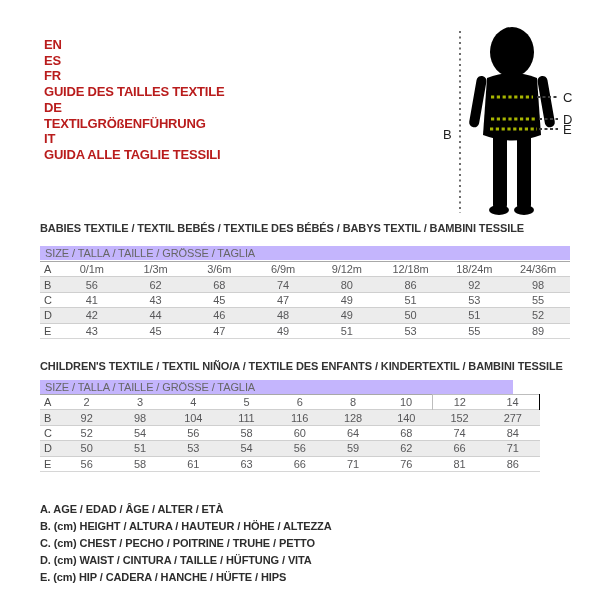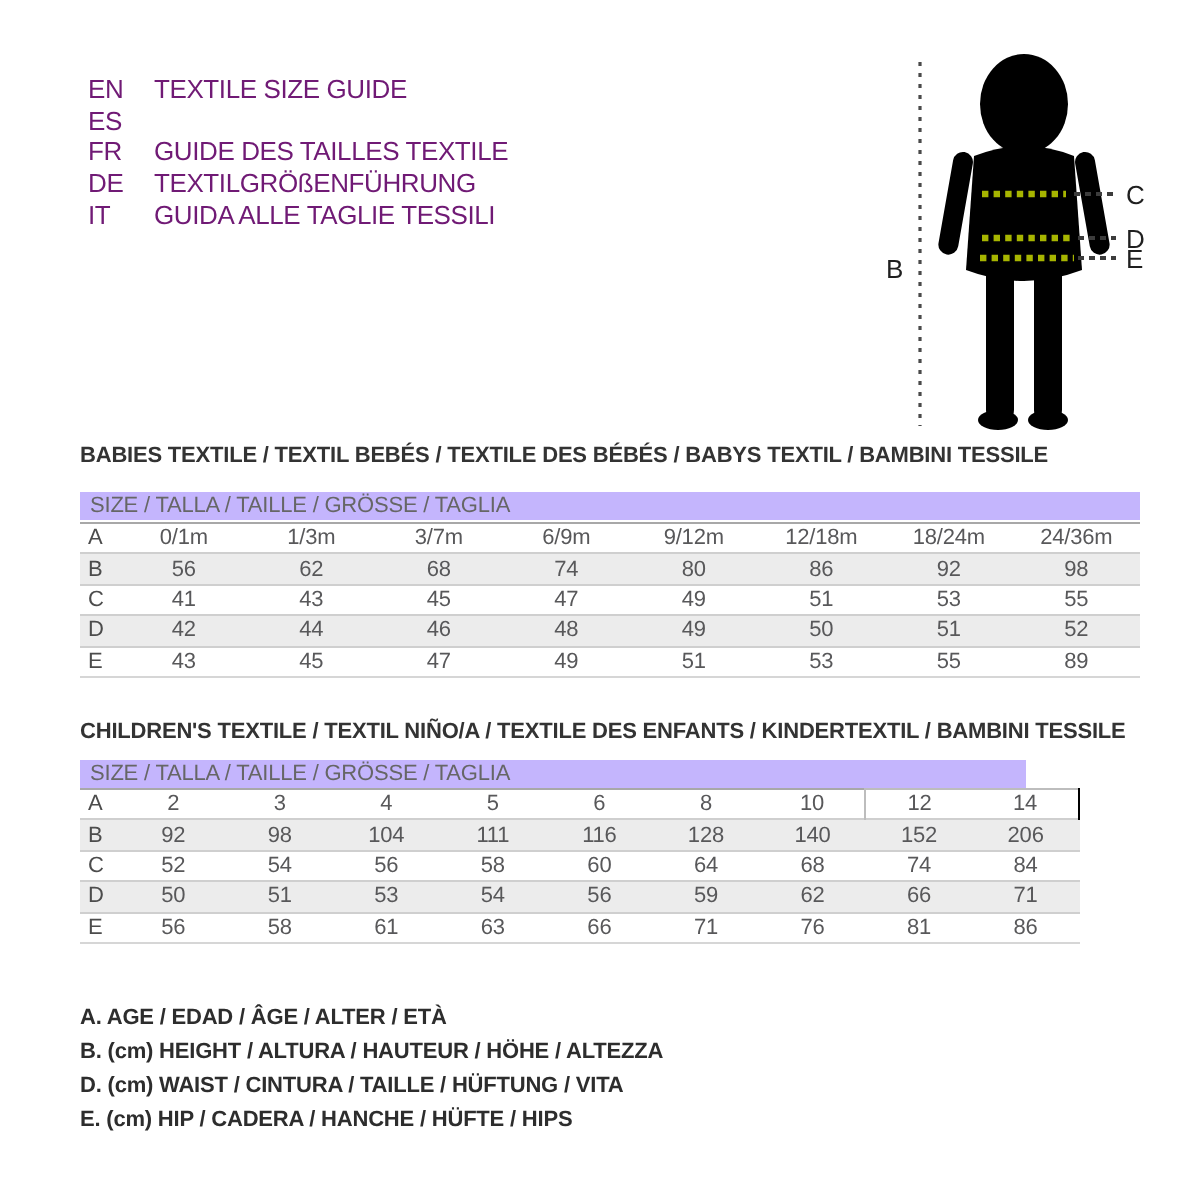--- a/index.html
+++ b/index.html
@@ -2,21 +2,21 @@
 <html><head>
 <meta charset="utf-8">
 <style>
   * { margin:0; padding:0; box-sizing:border-box; }
   html,body { background:#ffffff; }
   body { font-family:"Liberation Sans", sans-serif; }
   .canvas { position:relative; width:600px; height:600px; background:#ffffff; overflow:hidden; }
 
   
   .langs { position:absolute; left:44px; top:37px; }
-  .lang-row { display:flex; font-size:13px; font-weight:400; color:#701a75; line-height:15.7px; letter-spacing:-0.2px; }
+  .lang-row { display:flex; font-size:13px; font-weight:700; color:#b91c1c; line-height:15.7px; letter-spacing:-0.2px;flex-direction:column; }
   .lang-code { width:33px; }
 
   
   .figure-wrap { position:absolute; left:425px; top:12px; width:175px; height:215px; }
 
   
   .section { position:absolute; left:40px; }
   .sec-babies { top:220px; width:530px; }
   .sec-children { top:358px; width:530px; }
   .sec-title { position:absolute; top:2px; left:0; font-size:11px; font-weight:700; color:#333333; letter-spacing:-0.1px; white-space:nowrap; }
@@ -42,21 +42,20 @@
   .legend-line { font-size:11px; font-weight:700; color:#2d2d2d; line-height:17px; letter-spacing:-0.1px; white-space:nowrap; }
 </style>
 </head>
 <body>
 
 <div class="canvas">
 
   <div class="langs">
     <div class="lang-row">
       <span class="lang-code">EN</span>
-      <span>TEXTILE SIZE GUIDE</span>
     </div>
     <div class="lang-row">
       <span class="lang-code">ES</span>
     </div>
     <div class="lang-row">
       <span class="lang-code">FR</span>
       <span>GUIDE DES TAILLES TEXTILE</span>
     </div>
     <div class="lang-row">
       <span class="lang-code">DE</span>
@@ -102,21 +101,21 @@
 
   <div class="section sec-babies">
     <div class="sec-title">BABIES TEXTILE / TEXTIL BEBÉS / TEXTILE DES BÉBÉS / BABYS TEXTIL / BAMBINI TESSILE</div>
     <div class="size-bar">SIZE / TALLA / TAILLE / GRÖSSE / TAGLIA</div>
     <table class="size-table">
       <tbody>
           <tr>
             <td class="row-label">A</td>
             <td>0/1m</td>
             <td>1/3m</td>
-            <td>3/7m</td>
+            <td>3/6m</td>
             <td>6/9m</td>
             <td>9/12m</td>
             <td>12/18m</td>
             <td>18/24m</td>
             <td>24/36m</td>
           </tr>
           <tr class="alt">
             <td class="row-label">B</td>
             <td>56</td>
             <td>62</td>
@@ -184,21 +183,21 @@
           <tr class="alt">
             <td class="row-label">B</td>
             <td>92</td>
             <td>98</td>
             <td>104</td>
             <td>111</td>
             <td>116</td>
             <td>128</td>
             <td>140</td>
             <td>152</td>
-            <td>206</td>
+            <td>277</td>
           </tr>
           <tr>
             <td class="row-label">C</td>
             <td>52</td>
             <td>54</td>
             <td>56</td>
             <td>58</td>
             <td>60</td>
             <td>64</td>
             <td>68</td>
@@ -229,17 +228,18 @@
             <td>81</td>
             <td>86</td>
           </tr>
         </tbody>
     </table>
   </div>
 
   <div class="legend">
     <div class="legend-line">A. AGE / EDAD / ÂGE / ALTER / ETÀ</div>
     <div class="legend-line">B. (cm) HEIGHT / ALTURA / HAUTEUR / HÖHE / ALTEZZA</div>
+    <div class="legend-line">C. (cm) CHEST / PECHO / POITRINE / TRUHE / PETTO</div>
     <div class="legend-line">D. (cm) WAIST / CINTURA / TAILLE / HÜFTUNG / VITA</div>
     <div class="legend-line">E. (cm) HIP / CADERA / HANCHE / HÜFTE / HIPS</div>
   </div>
 
 </div>
 
 </body></html>

